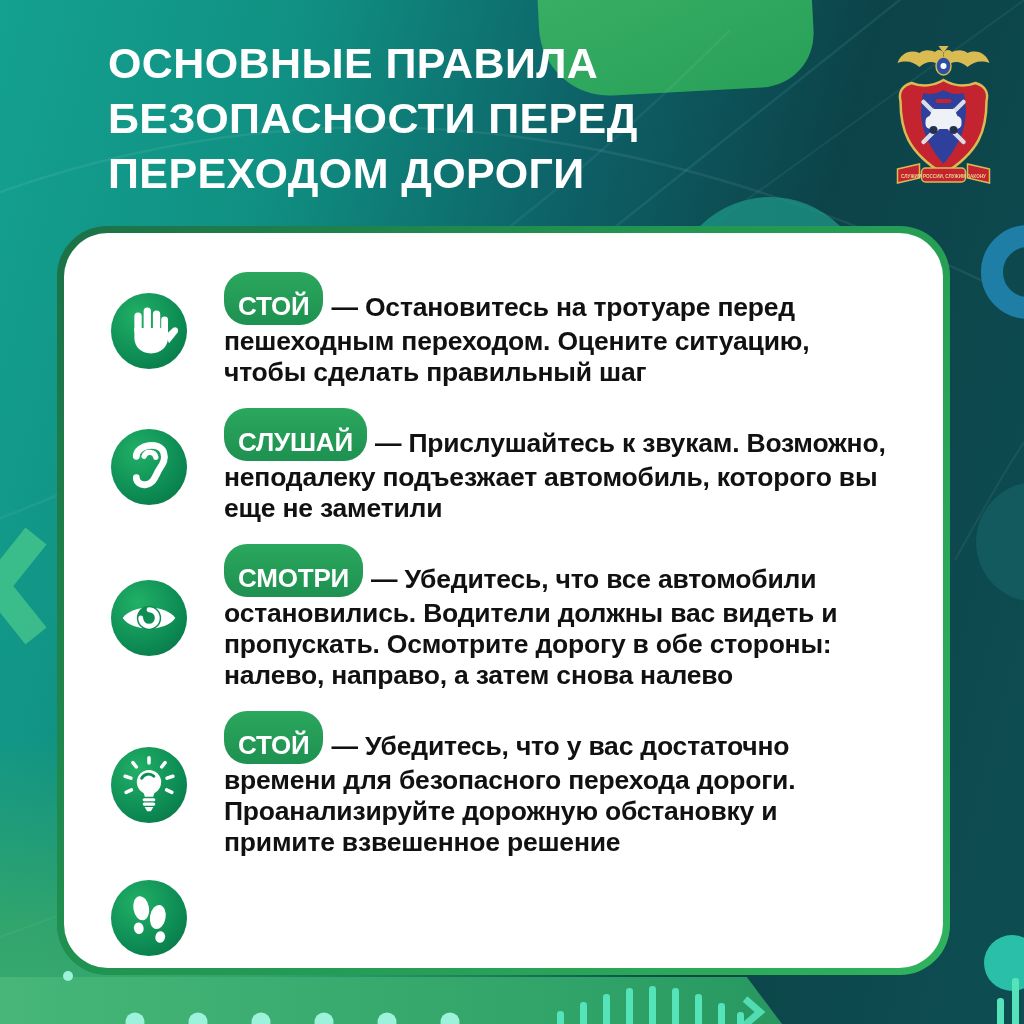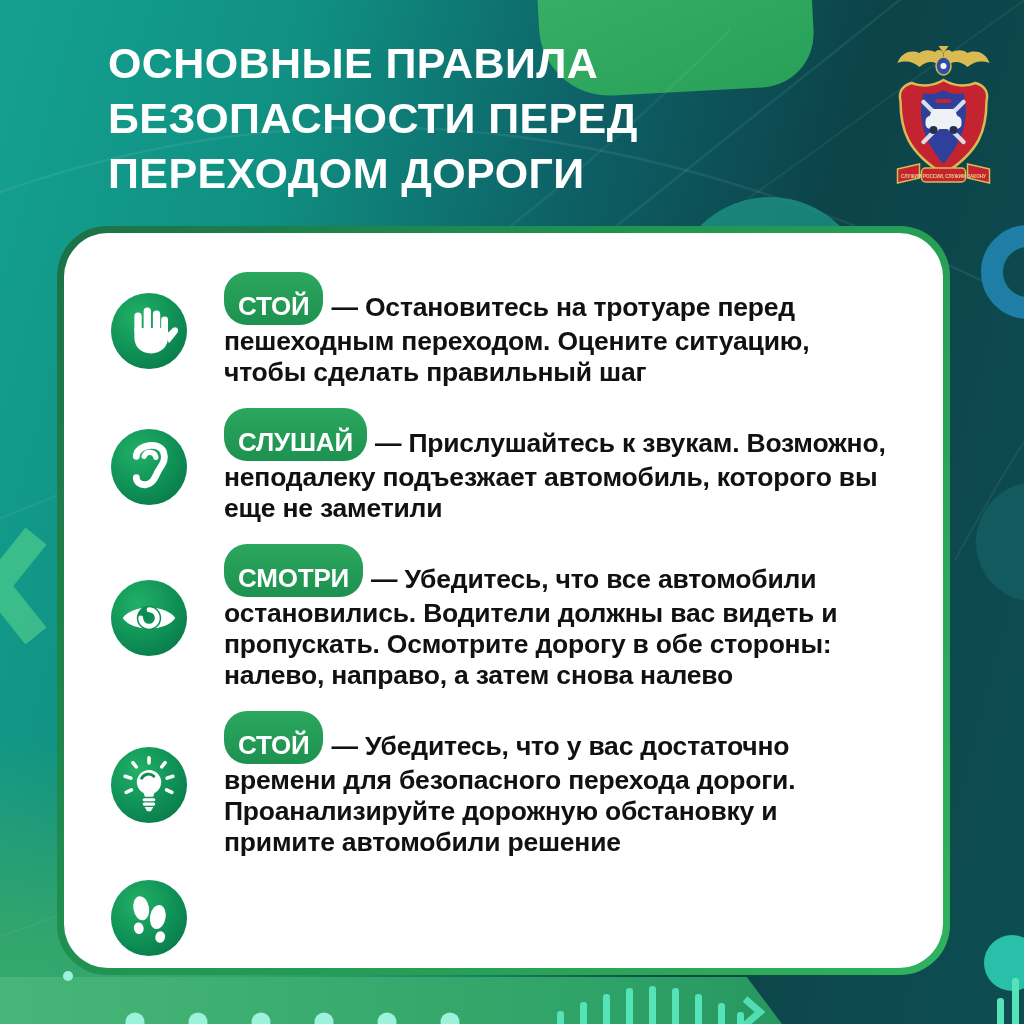--- a/index.html
+++ b/index.html
@@ -215,21 +215,21 @@
               <line x1="27" y1="21.5" x2="23.5" y2="17"></line>
               <line x1="53" y1="21.5" x2="56.5" y2="17"></line>
               <line x1="21.5" y1="33" x2="15.5" y2="31"></line>
               <line x1="58.5" y1="33" x2="64.5" y2="31"></line>
               <line x1="22" y1="45" x2="16.5" y2="47.5"></line>
               <line x1="58" y1="45" x2="63.5" y2="47.5"></line>
             </g>
           </svg>
         </span>
         <p class="rule-text">
-          <span class="badge">СТОЙ</span><span>— Убедитесь, что у вас достаточно времени для безопасного перехода дороги. Проанализируйте дорожную обстановку и примите автомобили решение</span>
+          <span class="badge">СТОЙ</span><span>— Убедитесь, что у вас достаточно времени для безопасного перехода дороги. Проанализируйте дорожную обстановку и примите взвешенное решение</span>
         </p>
       </section>
 
       <section class="rule">
         <span class="icon-circle">
           <svg viewBox="0 0 80 80">
             <circle cx="40" cy="40" r="39" fill="url(#icongrad)"></circle>
             <g fill="#ffffff">
               <ellipse cx="32" cy="30" rx="8" ry="12.5" transform="rotate(-10 32 30)"></ellipse>
               <ellipse cx="29.5" cy="50.5" rx="5" ry="6" transform="rotate(-10 29.5 50.5)"></ellipse>

